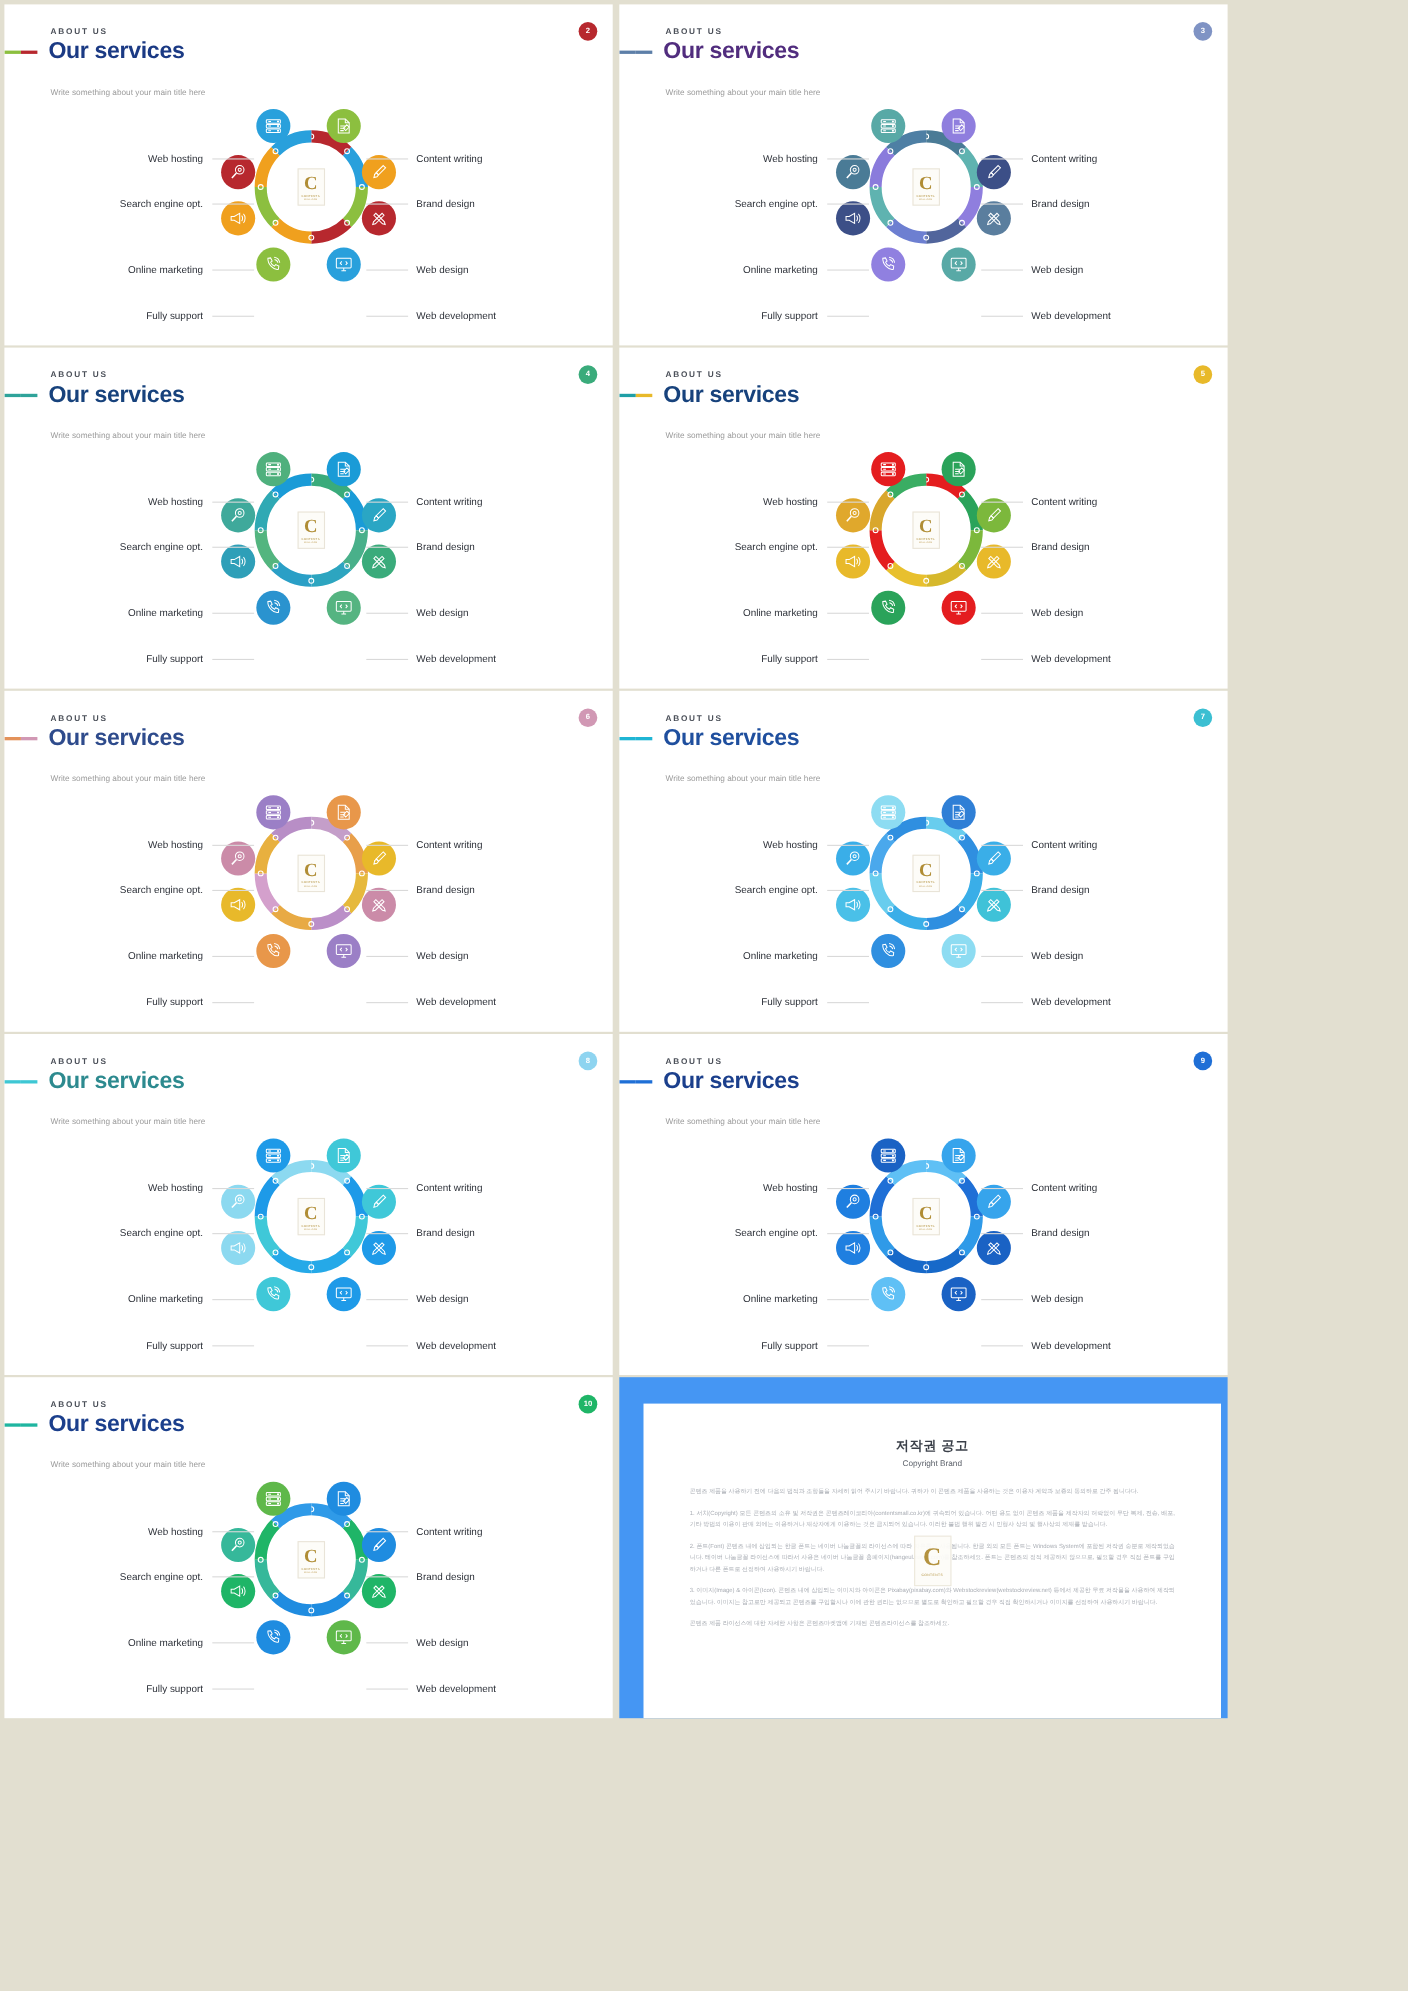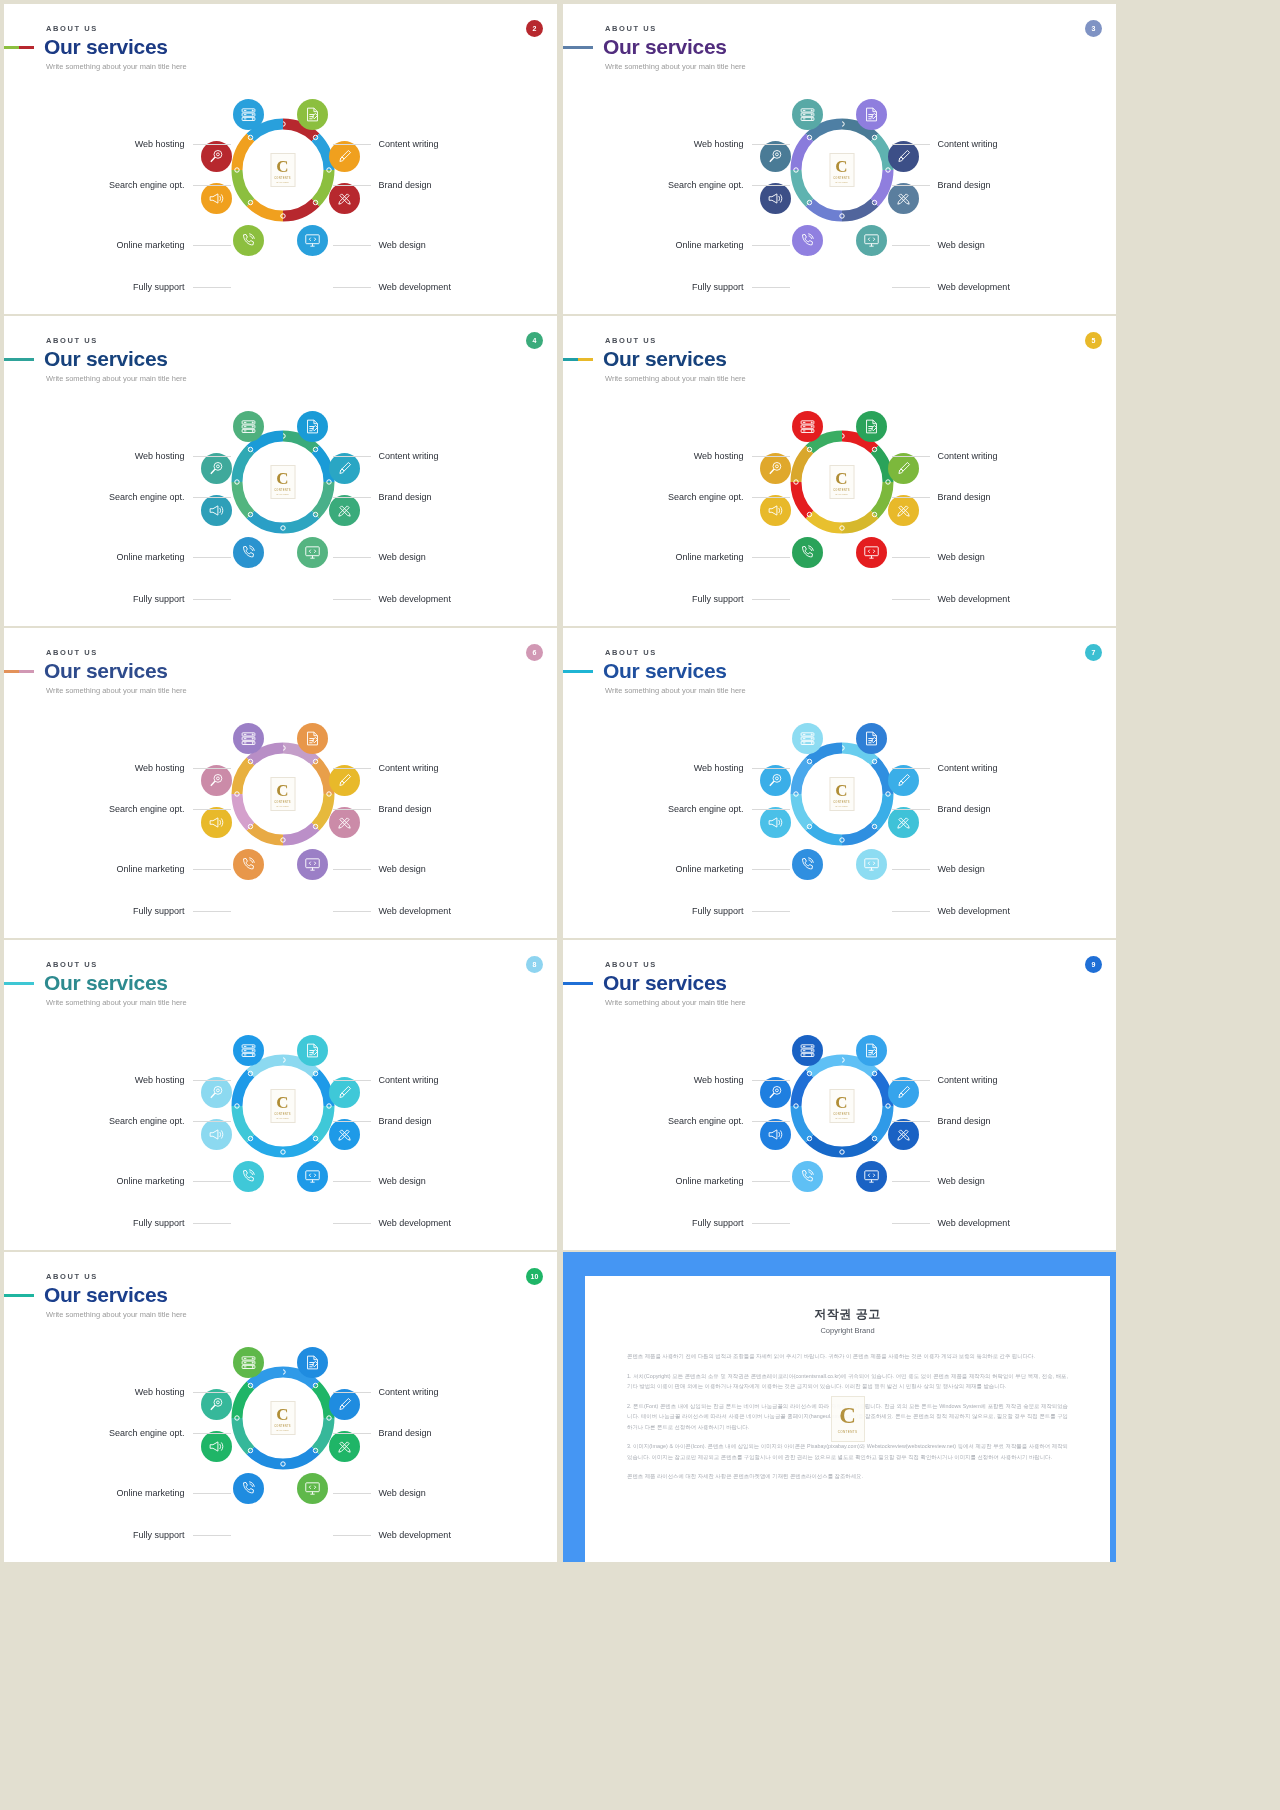--- a/index.html
+++ b/index.html
@@ -44,21 +44,21 @@
   .hdr { position: absolute; left: 40px; top: 20px; }
   .kicker {
     font-size: 7.5px; letter-spacing: 1.6px;
     color: #4a4f58; font-weight: 700; margin-bottom: 3px;
     margin-left: 2px;
   }
   .title-row { display: flex; align-items: center; margin-left: -40px; }
   .accent { display: flex; height: 3px; width: 30px; margin-right: 10px; }
   .accent span { flex: 1; height: 3px; }
   .ttl { font-size: 21px; font-weight: 700; line-height: 1.05; letter-spacing: -0.3px; }
-  .sub { font-size: 7.5px; color: #9b9b9b; margin-top: 4px; margin-left: 2px; text-align: center; }
+  .sub { font-size: 7.5px; color: #9b9b9b; margin-top: 21px; margin-left: 2px; text-align: center; }
 
   
   .diagram {
     position: absolute;
     left: 0; right: 0; top: 78px;
     height: 220px;
   }
   .ring-wrap {
     position: absolute;
     left: 50%; top: 10px;

